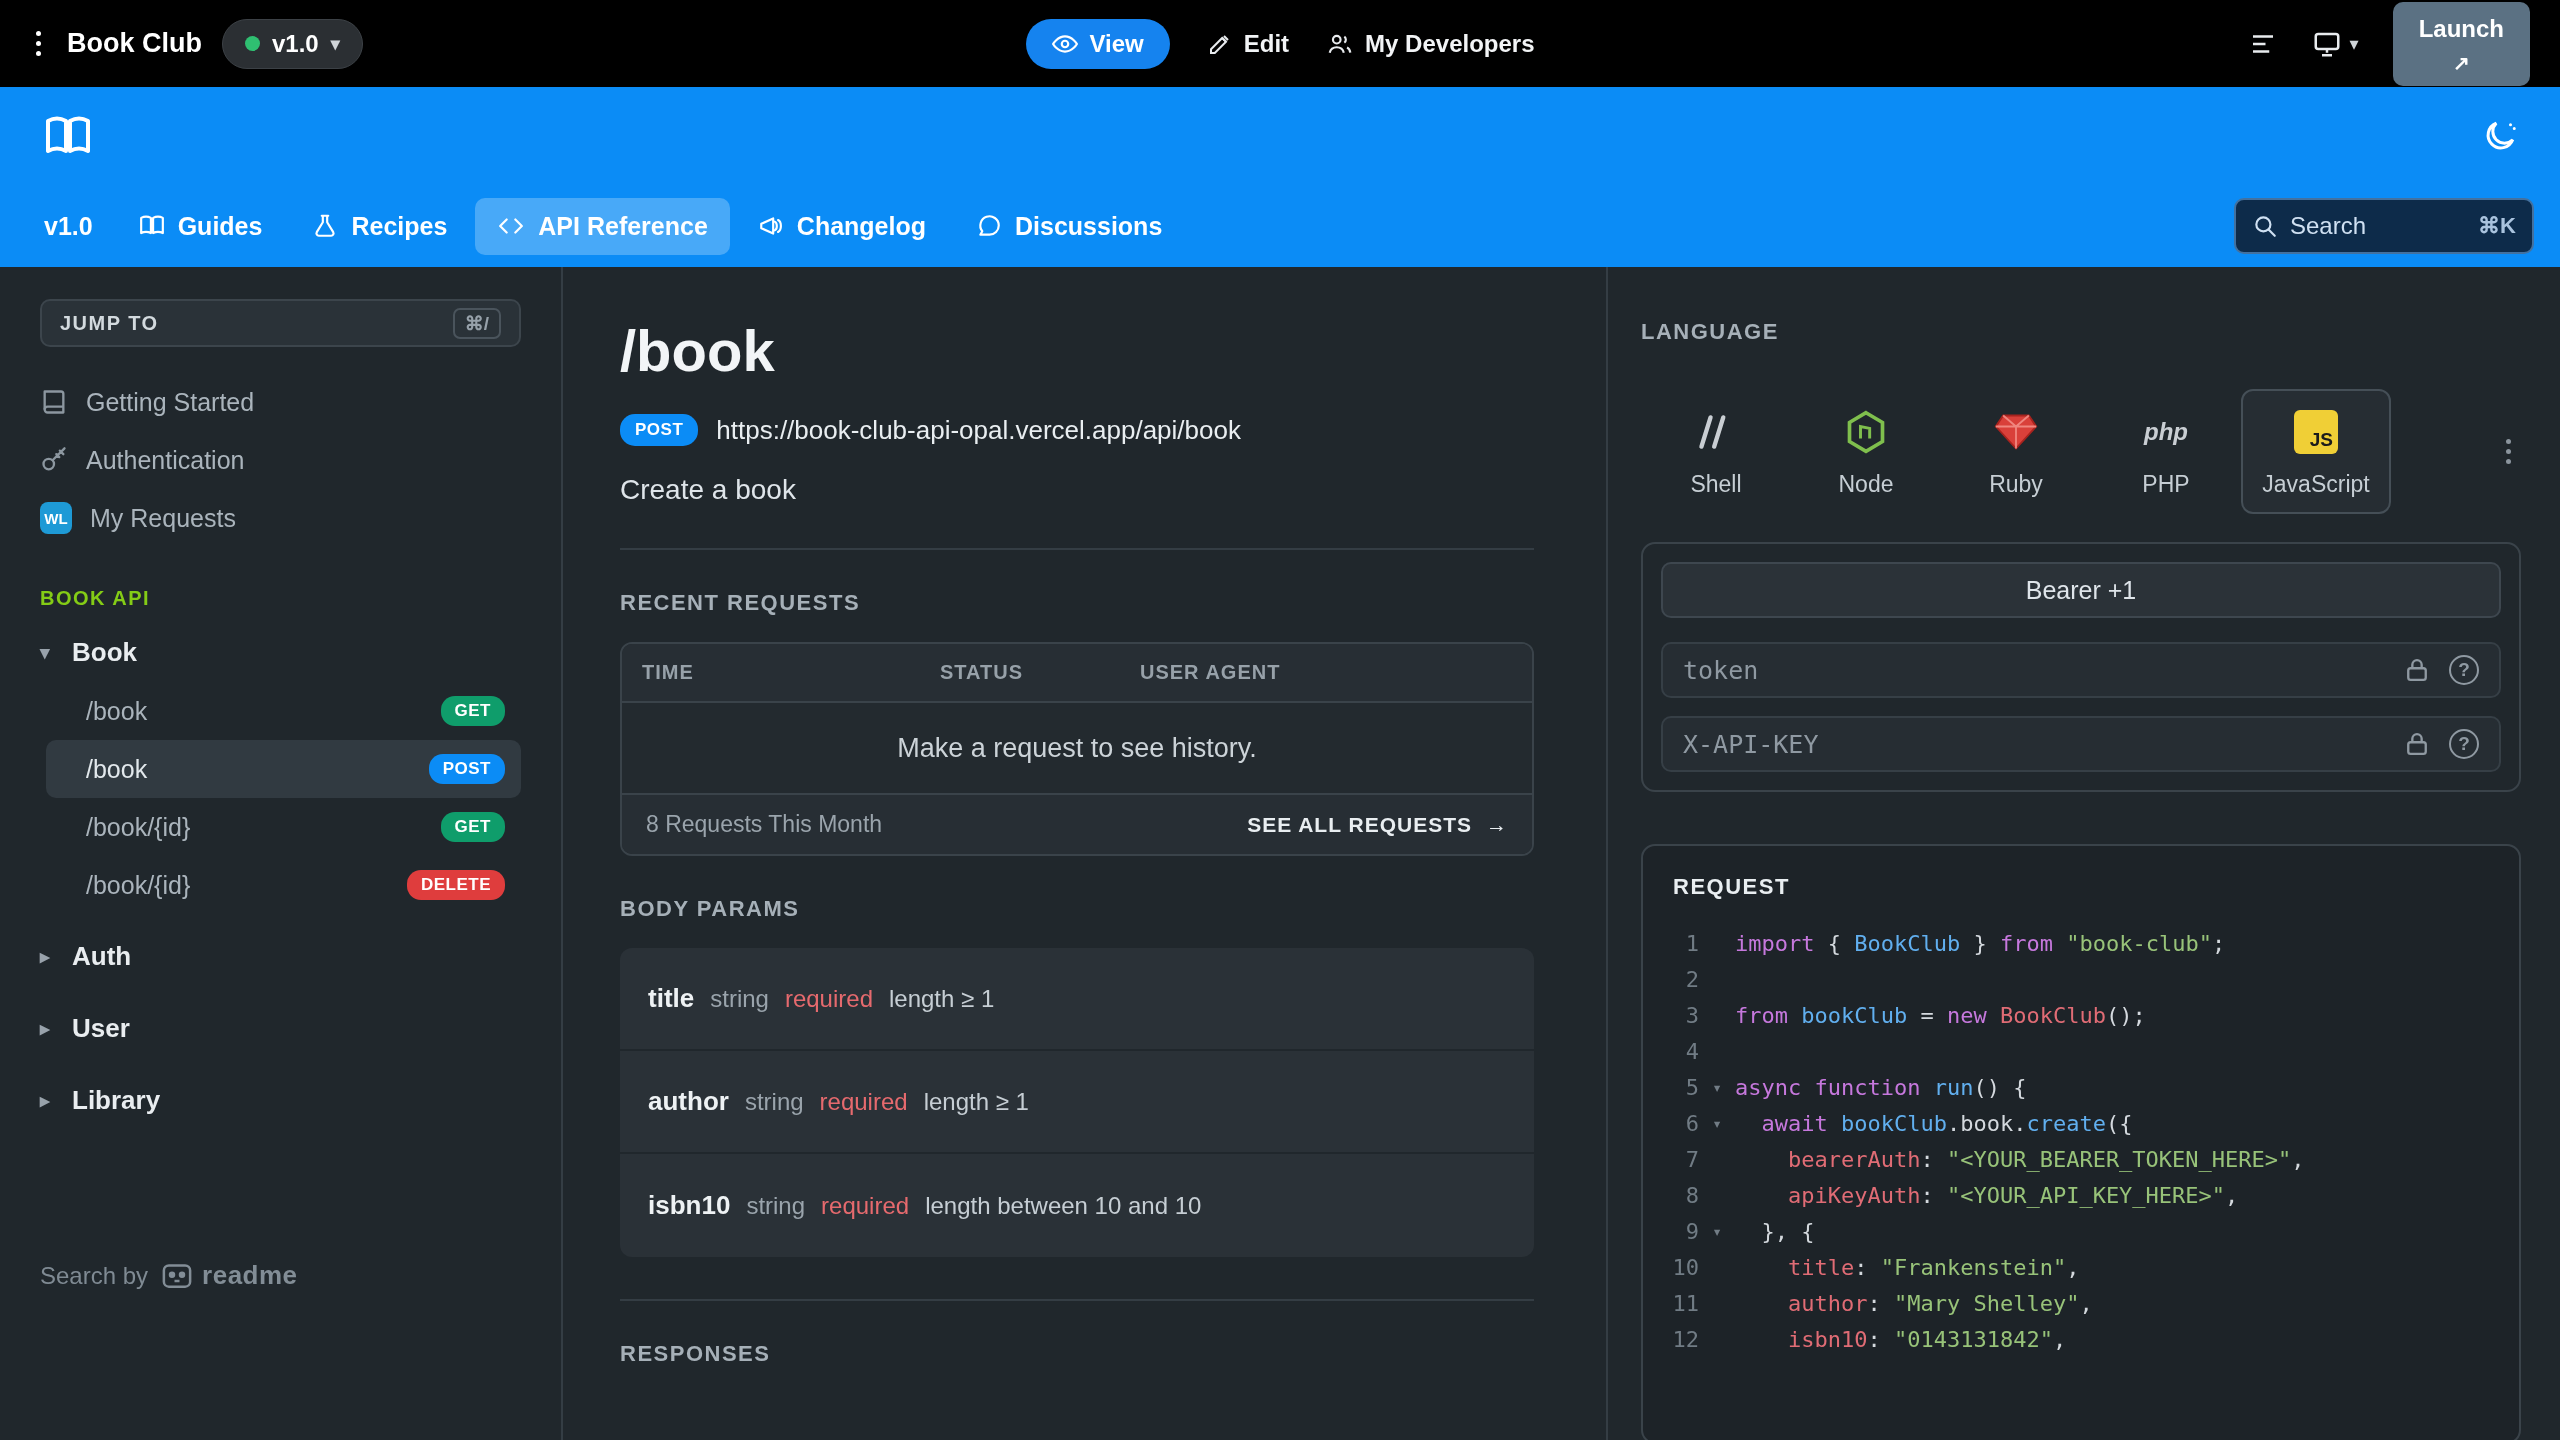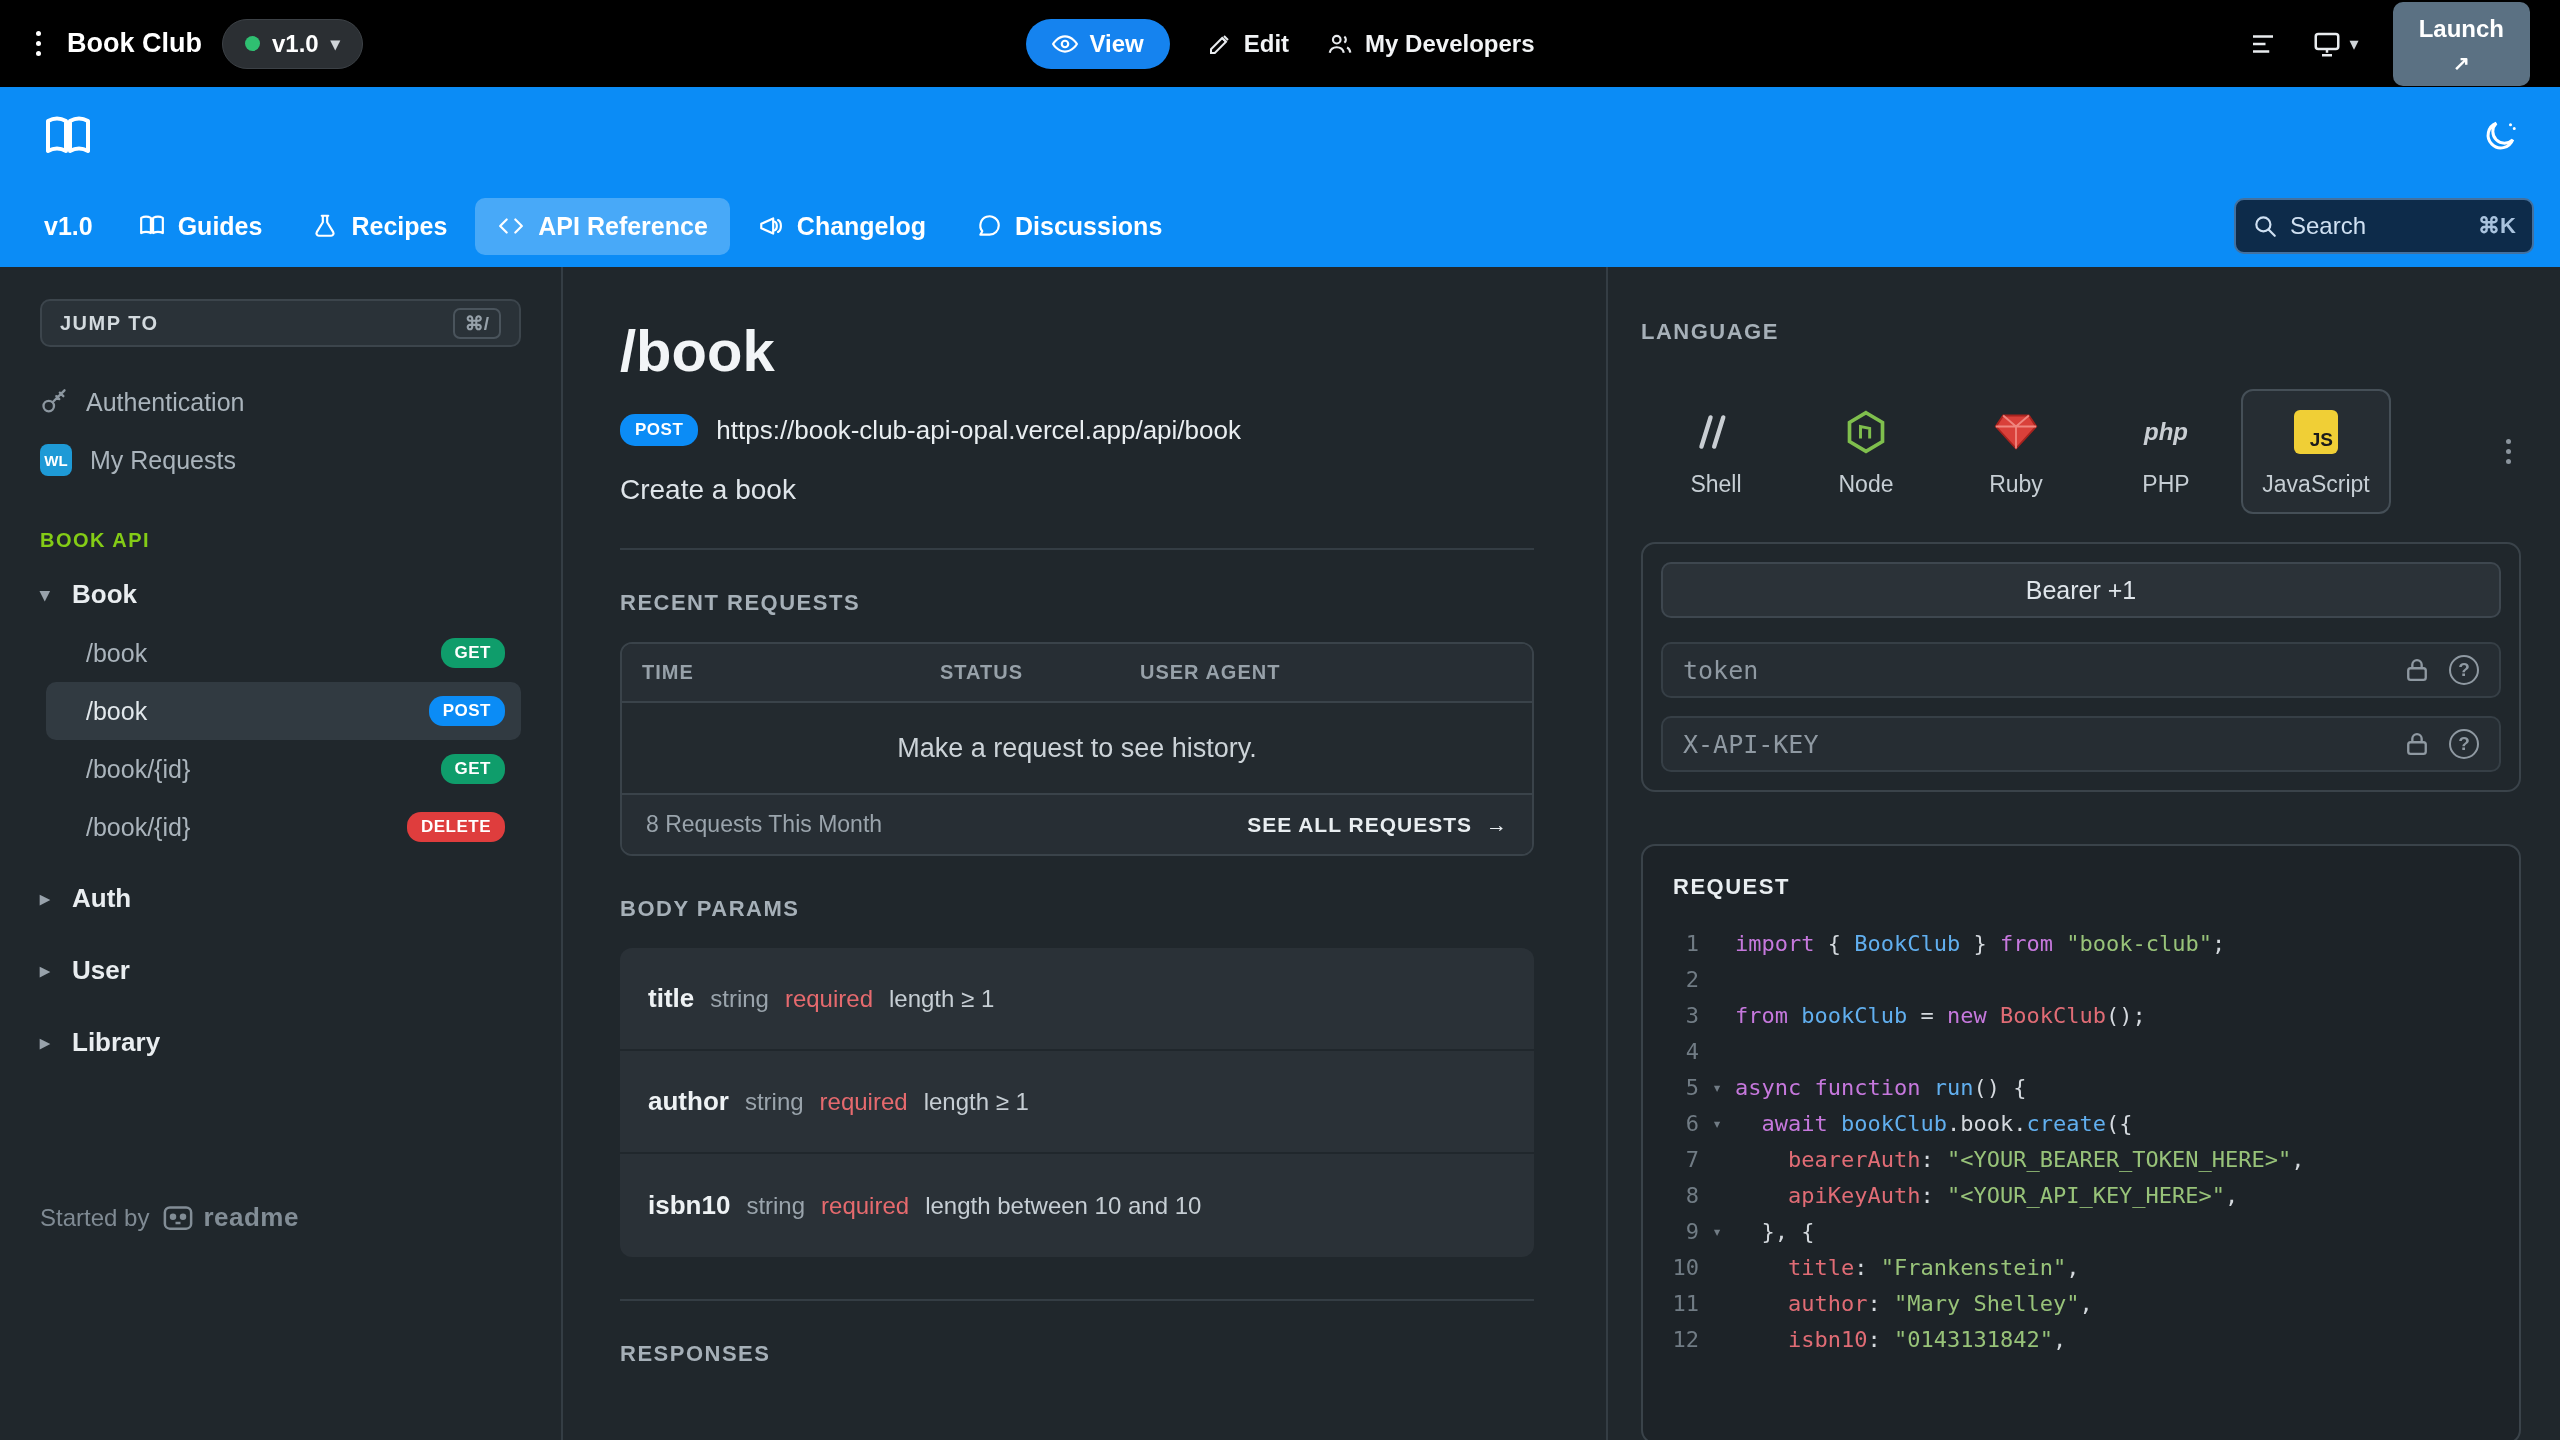--- a/index.html
+++ b/index.html
@@ -288,20 +288,29 @@
   <div class="content">
 
     <aside class="sidebar">
       <div class="jump-box">
         <span class="jump-label">JUMP TO</span>
         <span class="jump-kbd">⌘/</span>
       </div>
       <div class="side-links">
         <div class="side-link">
           <span class="icn">
+            <svg width="28" height="28" viewBox="0 0 24 24" fill="none" stroke="currentColor" stroke-width="2" stroke-linejoin="round">
+                <path d="M4 3h14a2 2 0 0 1 2 2v16H6.5A2.5 2.5 0 0 1 4 18.5z"></path>
+                <path d="M4 18.5A2.5 2.5 0 0 1 6.5 16H20"></path>
+              </svg>
+          </span>
+          <span>Getting Started</span>
+        </div>
+        <div class="side-link">
+          <span class="icn">
             <svg width="28" height="28" viewBox="0 0 24 24" fill="none" stroke="currentColor" stroke-width="2" stroke-linecap="round">
                 <circle cx="7.5" cy="15.5" r="4.5"></circle>
                 <path d="M10.8 12.2 21 2M17 4l3 3M14 7l2.5 2.5"></path>
               </svg>
           </span>
           <span>Authentication</span>
         </div>
         <div class="side-link">
           <span class="wl-badge">WL</span>
           <span>My Requests</span>
@@ -339,21 +348,21 @@
       <div class="group-row">
         <span class="group-chev">▸</span>
         <span>User</span>
       </div>
       <div class="group-row">
         <span class="group-chev">▸</span>
         <span>Library</span>
       </div>
 
       <div class="powered">
-        <span>Started by</span>
+        <span>Search by</span>
         <span class="powered-brand">
           <span>
             <svg width="30" height="26" viewBox="0 0 24 20" fill="none" stroke="#828d96" stroke-width="2">
                 <rect x="1.5" y="1.5" width="21" height="17" rx="4"></rect>
                 <circle cx="8" cy="9" r="1.6" fill="#828d96"></circle>
                 <circle cx="16" cy="9" r="1.6" fill="#828d96"></circle>
                 <path d="M10 14h4"></path>
               </svg>
           </span>
           <span>readme</span>

